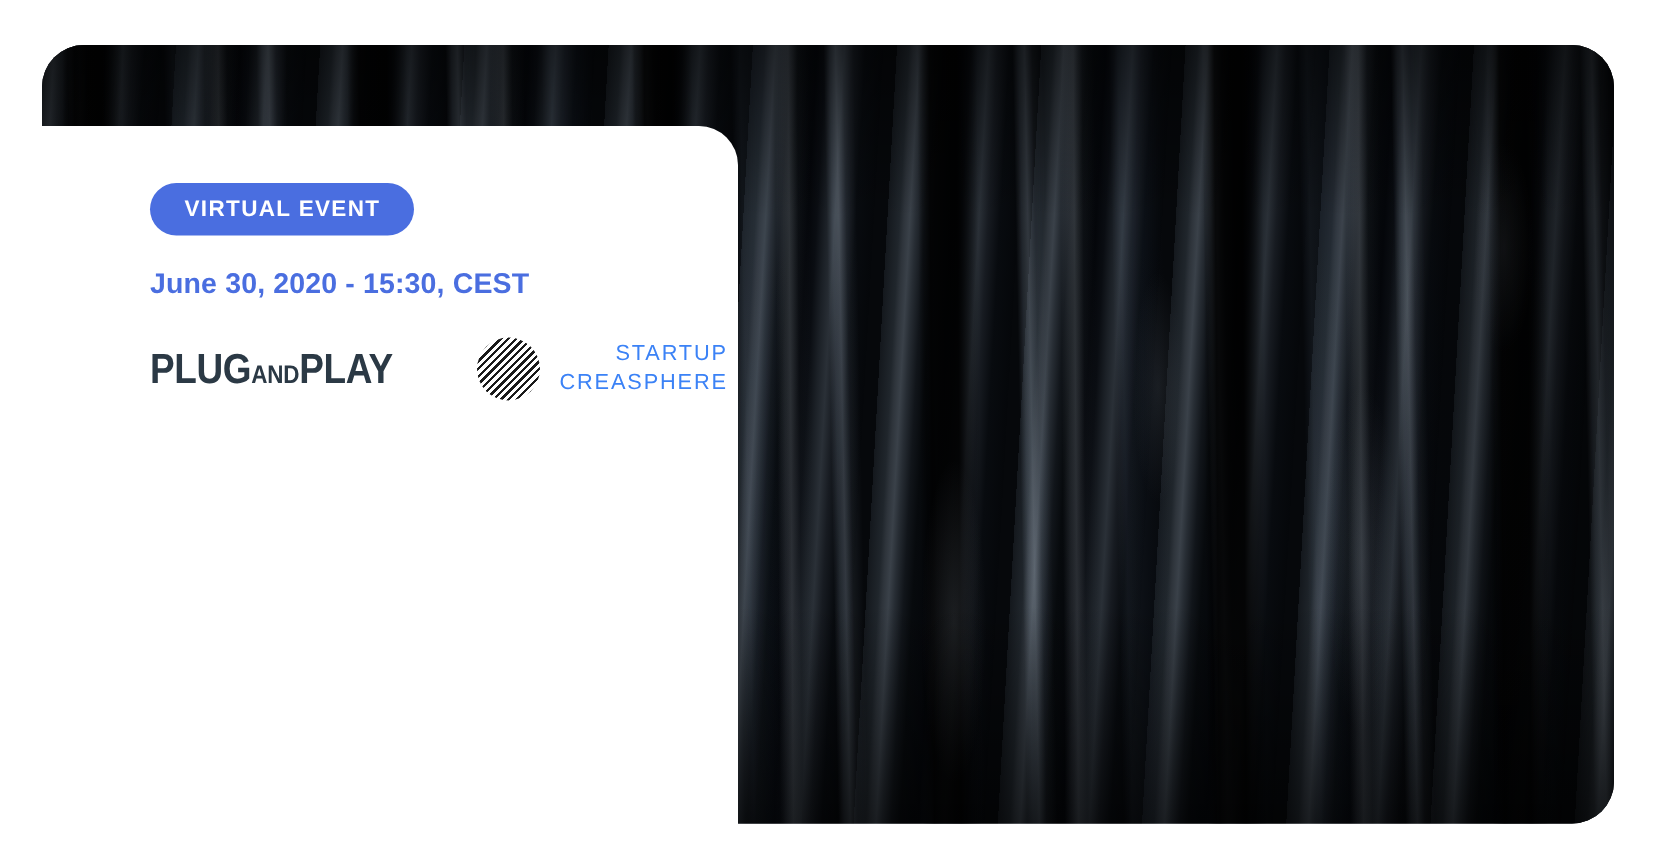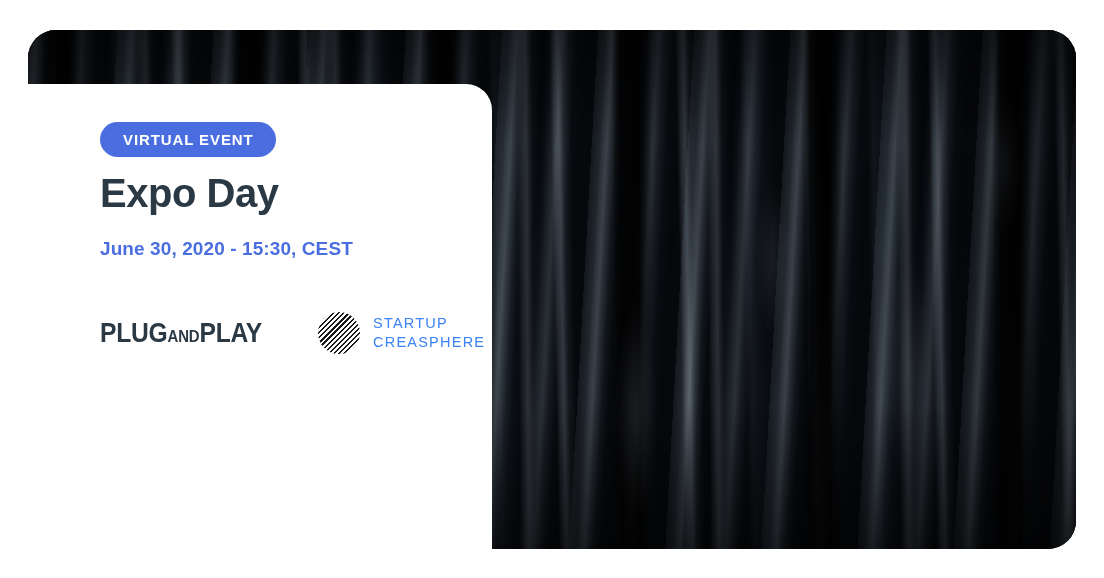--- a/index.html
+++ b/index.html
@@ -142,24 +142,25 @@
 
   .date {
     margin-top: 22px;
     font-size: 19px;
     font-weight: bold;
     color: #4a6ee0;
     letter-spacing: 0.005em;
   }
 
   .logos {
-    margin-top: 52px;
+    margin-top: 24px;
     display: flex;
     align-items: center;
     gap: 34px;
+    text-align: right;
   }
 
   
   .pnp {
     display: flex;
     align-items: baseline;
     color: #2b3945;
     font-weight: bold;
     font-family: "Liberation Sans Narrow", "Liberation Sans", sans-serif;
     transform: scaleX(0.88);
@@ -211,21 +212,20 @@
   <div class="rod-tips"></div>
   <div class="banner-vignette"></div>
 </div>
 
 <div class="card">
 
   <div class="badge">VIRTUAL EVENT</div>
 
 
   <div class="title">
-    <div>Expo Day</div>
   </div>
 
   <div class="date">June 30, 2020 - 15:30, CEST</div>
 
   <div class="logos">
 
     <div class="pnp">
       <span class="big">PLUG</span>
       <span class="small">AND</span>
       <span class="big">PLAY</span>

